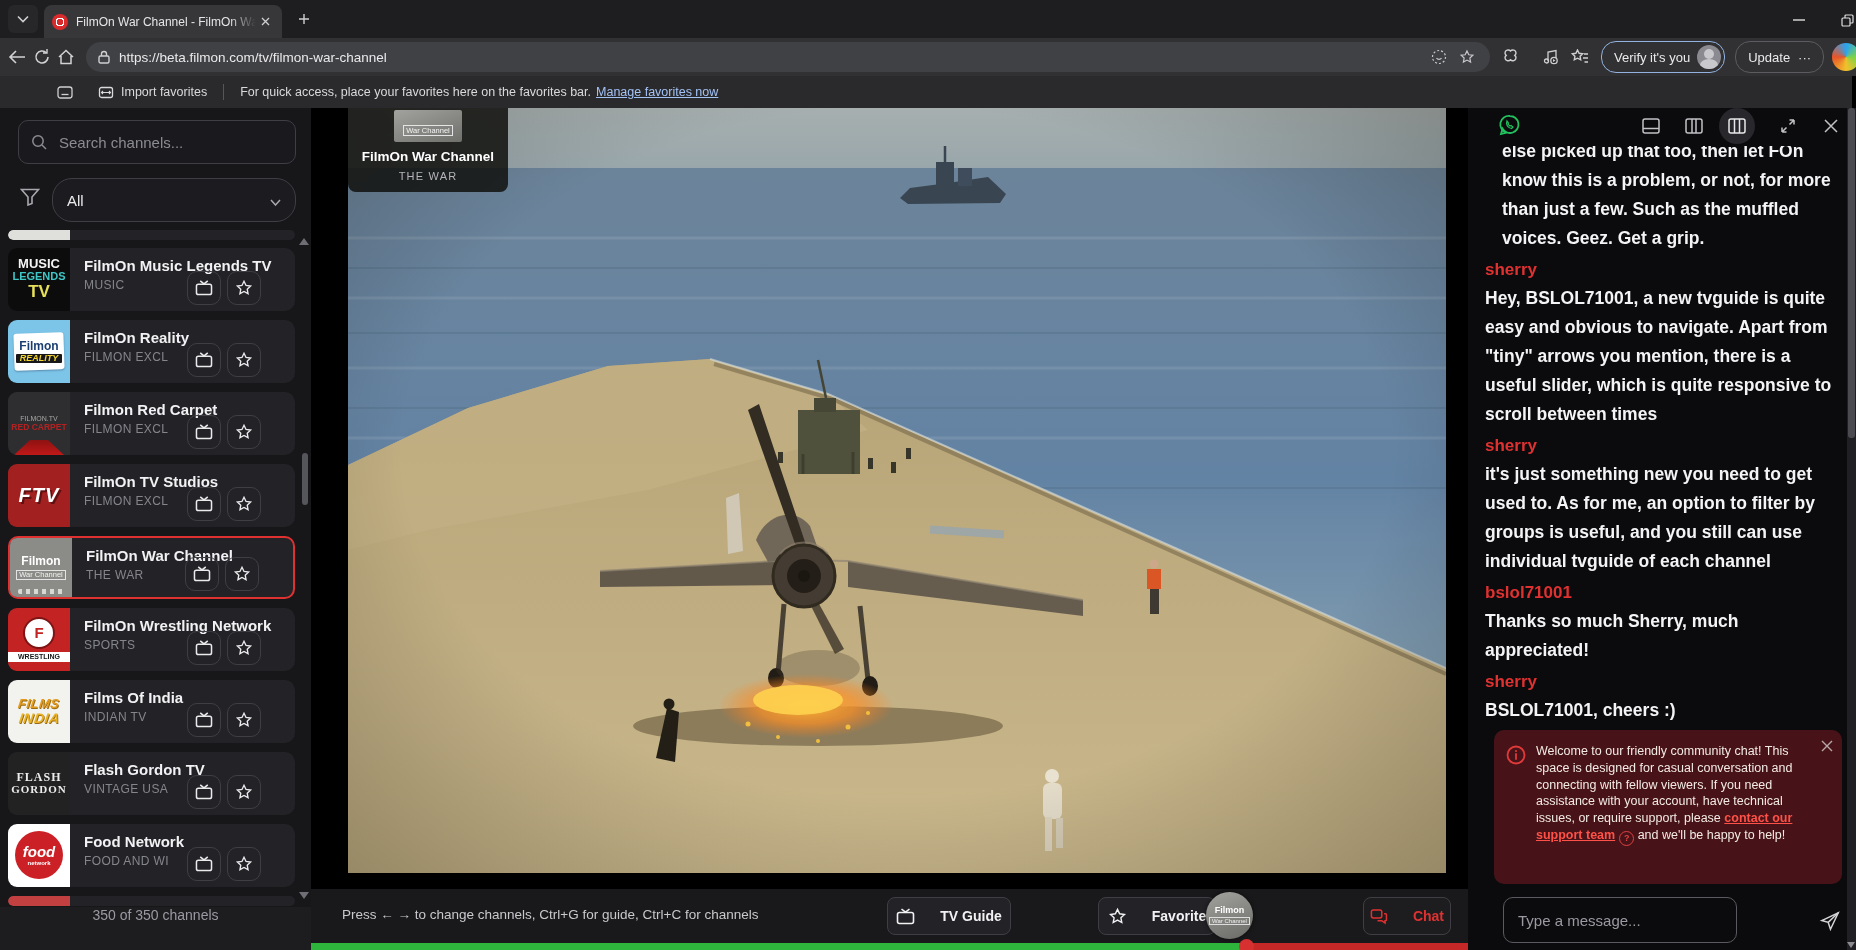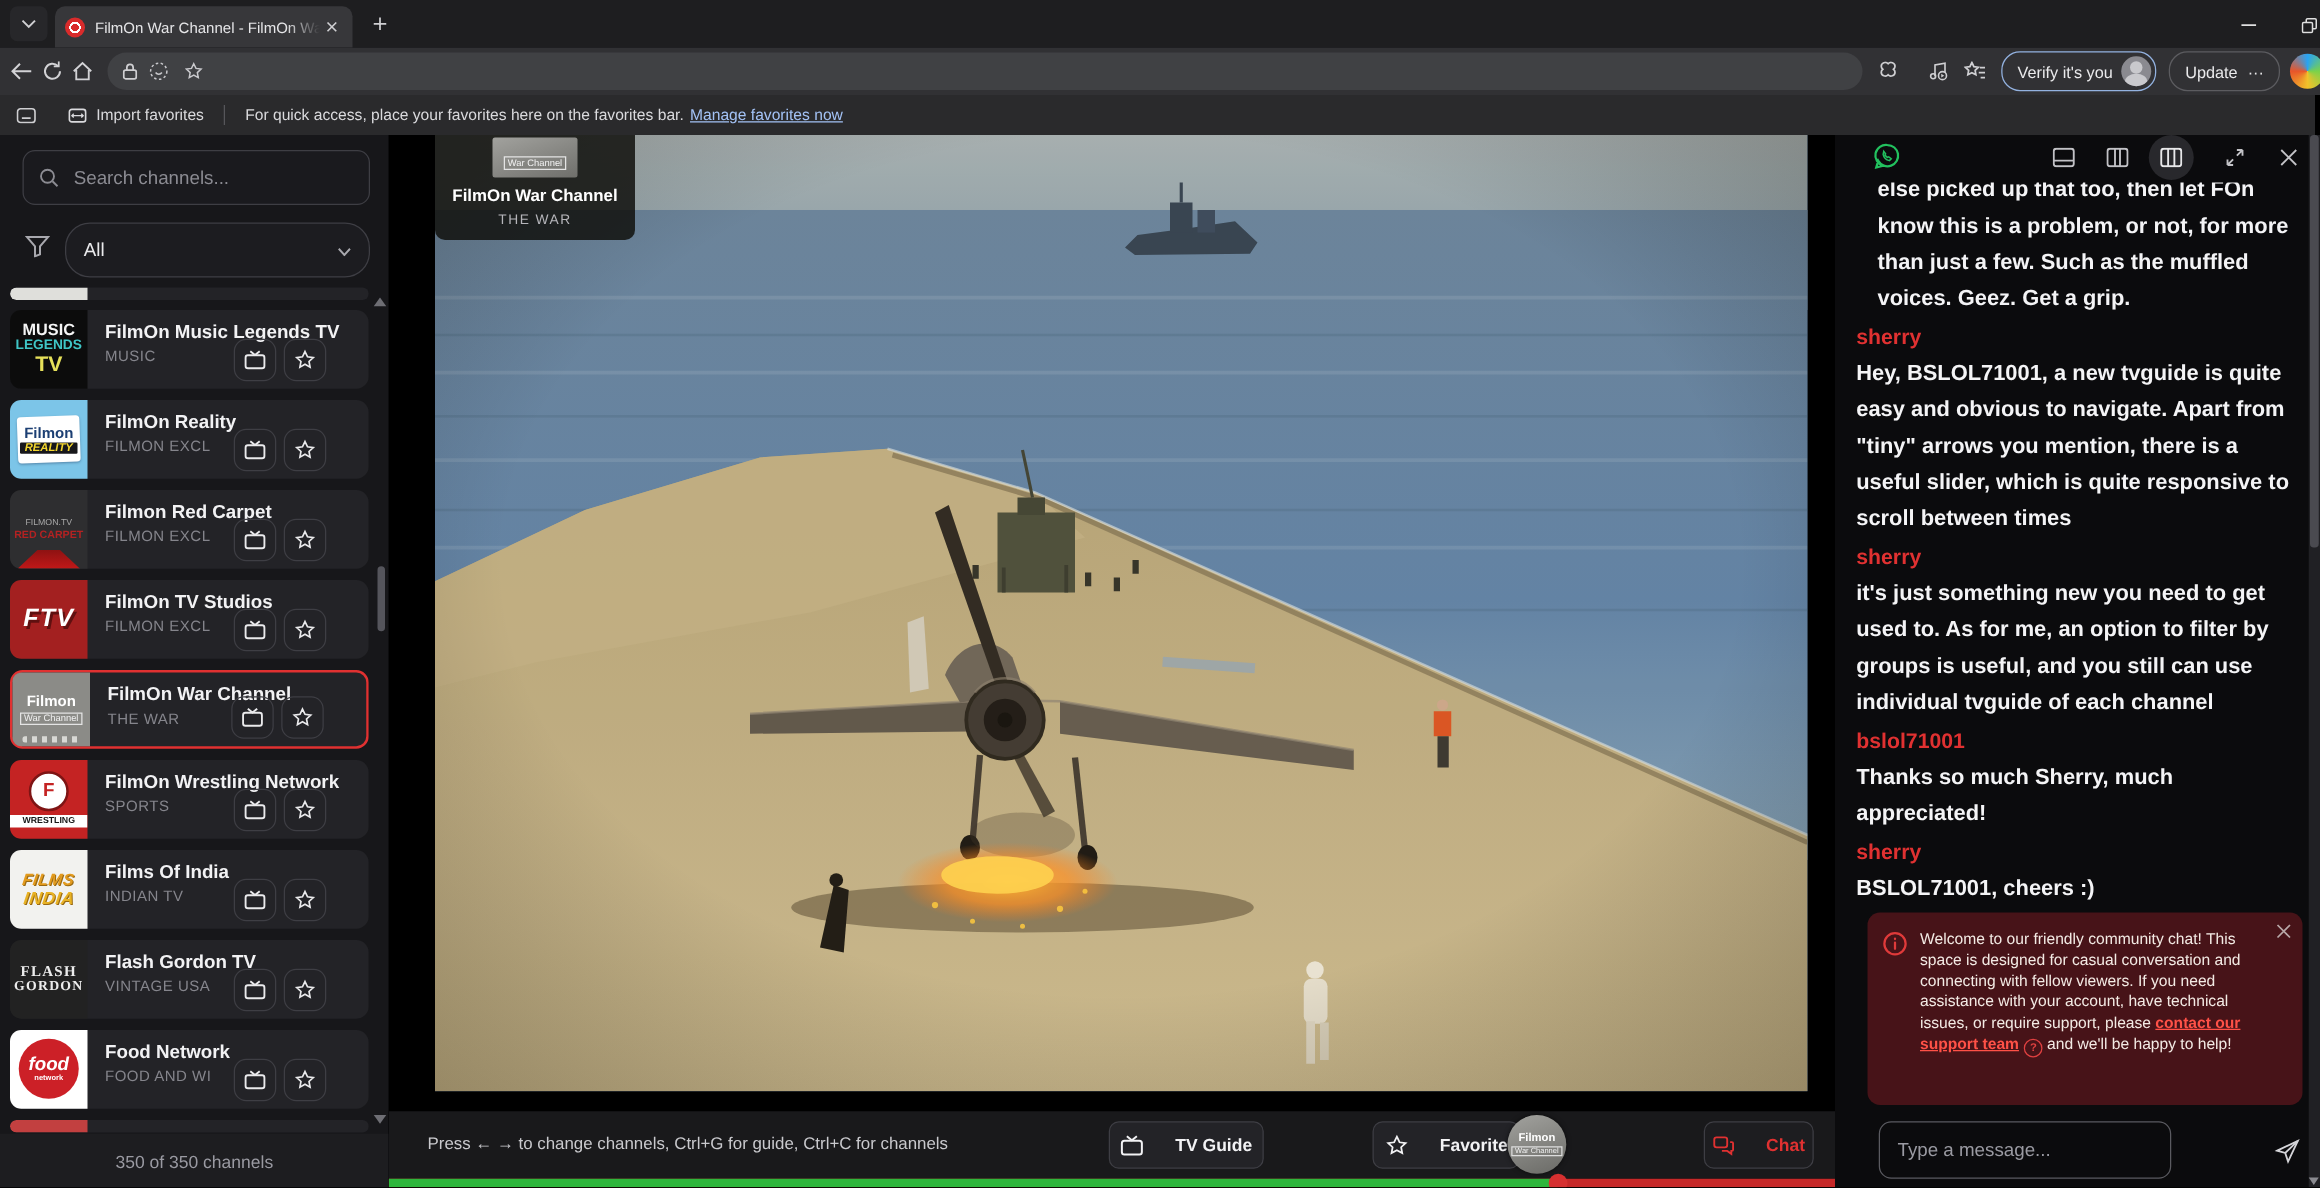--- a/index.html
+++ b/index.html
@@ -20,21 +20,21 @@
   .url-text{margin-left:9px;font-size:13.5px;color:#eaeaec;flex:1;white-space:nowrap;overflow:hidden;}
   .pill-icon{width:22px;height:22px;display:flex;align-items:center;justify-content:center;color:#c9c9cd;margin-left:6px;}
   .bar-icon{width:22px;height:22px;display:flex;align-items:center;justify-content:center;color:#cfcfd2;margin-left:12px;}
   .sep{width:1px;height:18px;background:#56565a;margin-left:12px;}
   .verify-pill{margin-left:12px;height:30px;border:1px solid #93b2e0;border-radius:15px;display:flex;align-items:center;padding:0 3px 0 12px;gap:7px;color:#eaeaec;font-size:13px;white-space:nowrap;}
   .verify-avatar{width:24px;height:24px;border-radius:50%;background:#8a8a90;position:relative;overflow:hidden;}
   .verify-avatar::before{content:"";position:absolute;left:7px;top:4px;width:10px;height:10px;border-radius:50%;background:#c9c9cd;}
   .verify-avatar::after{content:"";position:absolute;left:3px;top:14px;width:18px;height:12px;border-radius:50%;background:#c9c9cd;}
   .update-pill{margin-left:10px;height:30px;border:1px solid #5c5c60;border-radius:15px;display:flex;align-items:center;padding:0 12px;gap:8px;color:#eaeaec;font-size:13px;white-space:nowrap;}
   .profile-avatar{margin-left:8px;width:28px;height:28px;border-radius:50%;flex:none;background:conic-gradient(#2aa3f2,#7ad24a,#f2c12a,#e8552a,#2aa3f2);}
-  .favbar{position:absolute;top:76px;left:0;right:4px;height:32px;background:#2a2a2c;display:flex;align-items:center;font-size:12.5px;color:#dadadd;}
+  .favbar{position:absolute;top:76px;left:0;right:4px;height:32px;background:#2a2a2c;display:flex;align-items:center;font-size:12.5px;color:#dadadd;padding-left:44px;}
   .favbar .bar-icon{margin-left:10px;}
   .import-wrap{display:flex;align-items:center;gap:7px;margin-left:22px;}
   .fav-divider{width:1px;height:16px;background:#56565a;margin:0 16px;}
   .manage-link{color:#a3c2f5;text-decoration:underline;margin-left:5px;}
   
   .content{position:absolute;top:108px;left:0;right:0;bottom:0;display:flex;}
   
   .sidebar{width:311px;flex:none;position:relative;background:#17171a;}
   .search-box{position:absolute;left:18px;top:12px;width:278px;height:44px;border:1px solid #3e3e44;border-radius:10px;display:flex;align-items:center;padding:0 12px;box-sizing:border-box;color:#8b8b92;background:#1a1a1e;}
   .search-box input{flex:1;margin-left:10px;background:transparent;border:none;outline:none;color:#c8c8cc;font-size:15px;font-family:"Liberation Sans",sans-serif;}
@@ -65,21 +65,21 @@
   .logo-war .l1{border:1px solid #e4e4e4;padding:0 2px;margin-top:2px;}
   .logo-war::after{content:"";position:absolute;left:8px;right:8px;bottom:3px;height:5px;background:repeating-linear-gradient(90deg,#d8d8d4 0 4px,transparent 4px 8px);border-radius:2px;}
   .logo-flash .ll{font-family:"Liberation Serif",serif;letter-spacing:1px;}
   .logo-flash{background-image:radial-gradient(circle at 28% 30%,#3e3e3e 1px,transparent 2px),radial-gradient(circle at 70% 62%,#464646 1px,transparent 2px),radial-gradient(circle at 50% 85%,#3a3a3a 1px,transparent 2px);}
   .logo-india .ll{transform:skewX(-8deg);text-shadow:1px 1px 0 #9a6a12;letter-spacing:.5px;}
   .logo-ftv .ll{text-shadow:2px 2px 0 #5f1010;letter-spacing:1px;}
   .sb-scroll-up,.sb-scroll-down{position:absolute;right:2px;width:0;height:0;border-left:5px solid transparent;border-right:5px solid transparent;}
   .sb-scroll-up{top:130px;border-bottom:7px solid #6e6e74;}
   .sb-scroll-down{top:784px;border-top:7px solid #6e6e74;}
   .sb-thumb{position:absolute;right:3px;top:345px;width:6px;height:52px;border-radius:3px;background:#55555c;}
-  .sidebar-footer{position:absolute;left:0;right:0;bottom:0;height:43px;background:#1d1d20;display:flex;align-items:center;justify-content:center;color:#9a9aa2;font-size:14px;}
+  .sidebar-footer{position:absolute;left:0;right:0;bottom:0;height:43px;background:#1d1d20;display:flex;align-items:flex-start;justify-content:center;color:#9a9aa2;font-size:14px;}
   
   .player{flex:1;position:relative;background:#000;overflow:hidden;}
   .video{position:absolute;left:37px;top:0;width:1098px;height:765px;background:#4c617a;}
   .video svg{display:block;width:100%;height:100%;}
   .channel-overlay{position:absolute;left:37px;top:0;width:160px;box-sizing:border-box;background:rgba(17,17,13,.85);border-radius:0 0 8px 8px;text-align:center;padding:2px 10px 10px;z-index:5;}
   .ov-logo{width:68px;height:32px;margin:0 auto 7px;background:linear-gradient(160deg,#a2a29e,#6f6f6b);border-radius:2px;display:flex;align-items:flex-end;justify-content:center;overflow:hidden;}
   .ov-logo span{font-size:7.5px;color:#f2f2f2;border:1px solid #e4e4e4;padding:0 2px;margin-bottom:6px;}
   .ov-title{font-size:13.5px;font-weight:700;color:#fff;white-space:nowrap;}
   .ov-sub{margin-top:6px;font-size:11px;color:#b5b5ba;letter-spacing:1.2px;}
   .player-bar{position:absolute;left:0;right:0;bottom:7px;height:54px;background:#19191b;}
@@ -172,20 +172,21 @@
     <div class="nav-btn">
       <svg width="16" height="16" viewBox="0 0 16 16" fill="none" stroke="currentColor" stroke-width="1.5">
           <path d="M1 8l7-6.5L15 8M3 7v7.5h10V7"></path>
         </svg>
     </div>
     <div class="urlbar">
       <svg width="12" height="14" viewBox="0 0 12 14" fill="none" stroke="#cfcfd2" stroke-width="1.4">
           <rect x="1" y="6" width="10" height="7" rx="1.5"></rect>
           <path d="M3.5 6V4a2.5 2.5 0 015 0v2"></path>
         </svg>
+      <span class="url-text">https://beta.filmon.com/tv/filmon-war-channel</span>
       <span class="pill-icon">
         <svg width="16" height="16" viewBox="0 0 16 16" fill="none" stroke="currentColor" stroke-width="1.2">
             <circle cx="8" cy="8" r="6.5" stroke-dasharray="2 2"></circle>
             <path d="M5.5 9a3 3 0 005 0"></path>
           </svg>
       </span>
       <span class="pill-icon">
         <svg width="16" height="16" viewBox="0 0 24 24" fill="none" stroke="currentColor" stroke-width="1.8">
             <path d="M12 3l2.7 5.6 6.1.8-4.5 4.2 1.1 6-5.4-3-5.4 3 1.1-6L3.2 9.4l6.1-.8z"></path>
           </svg>

